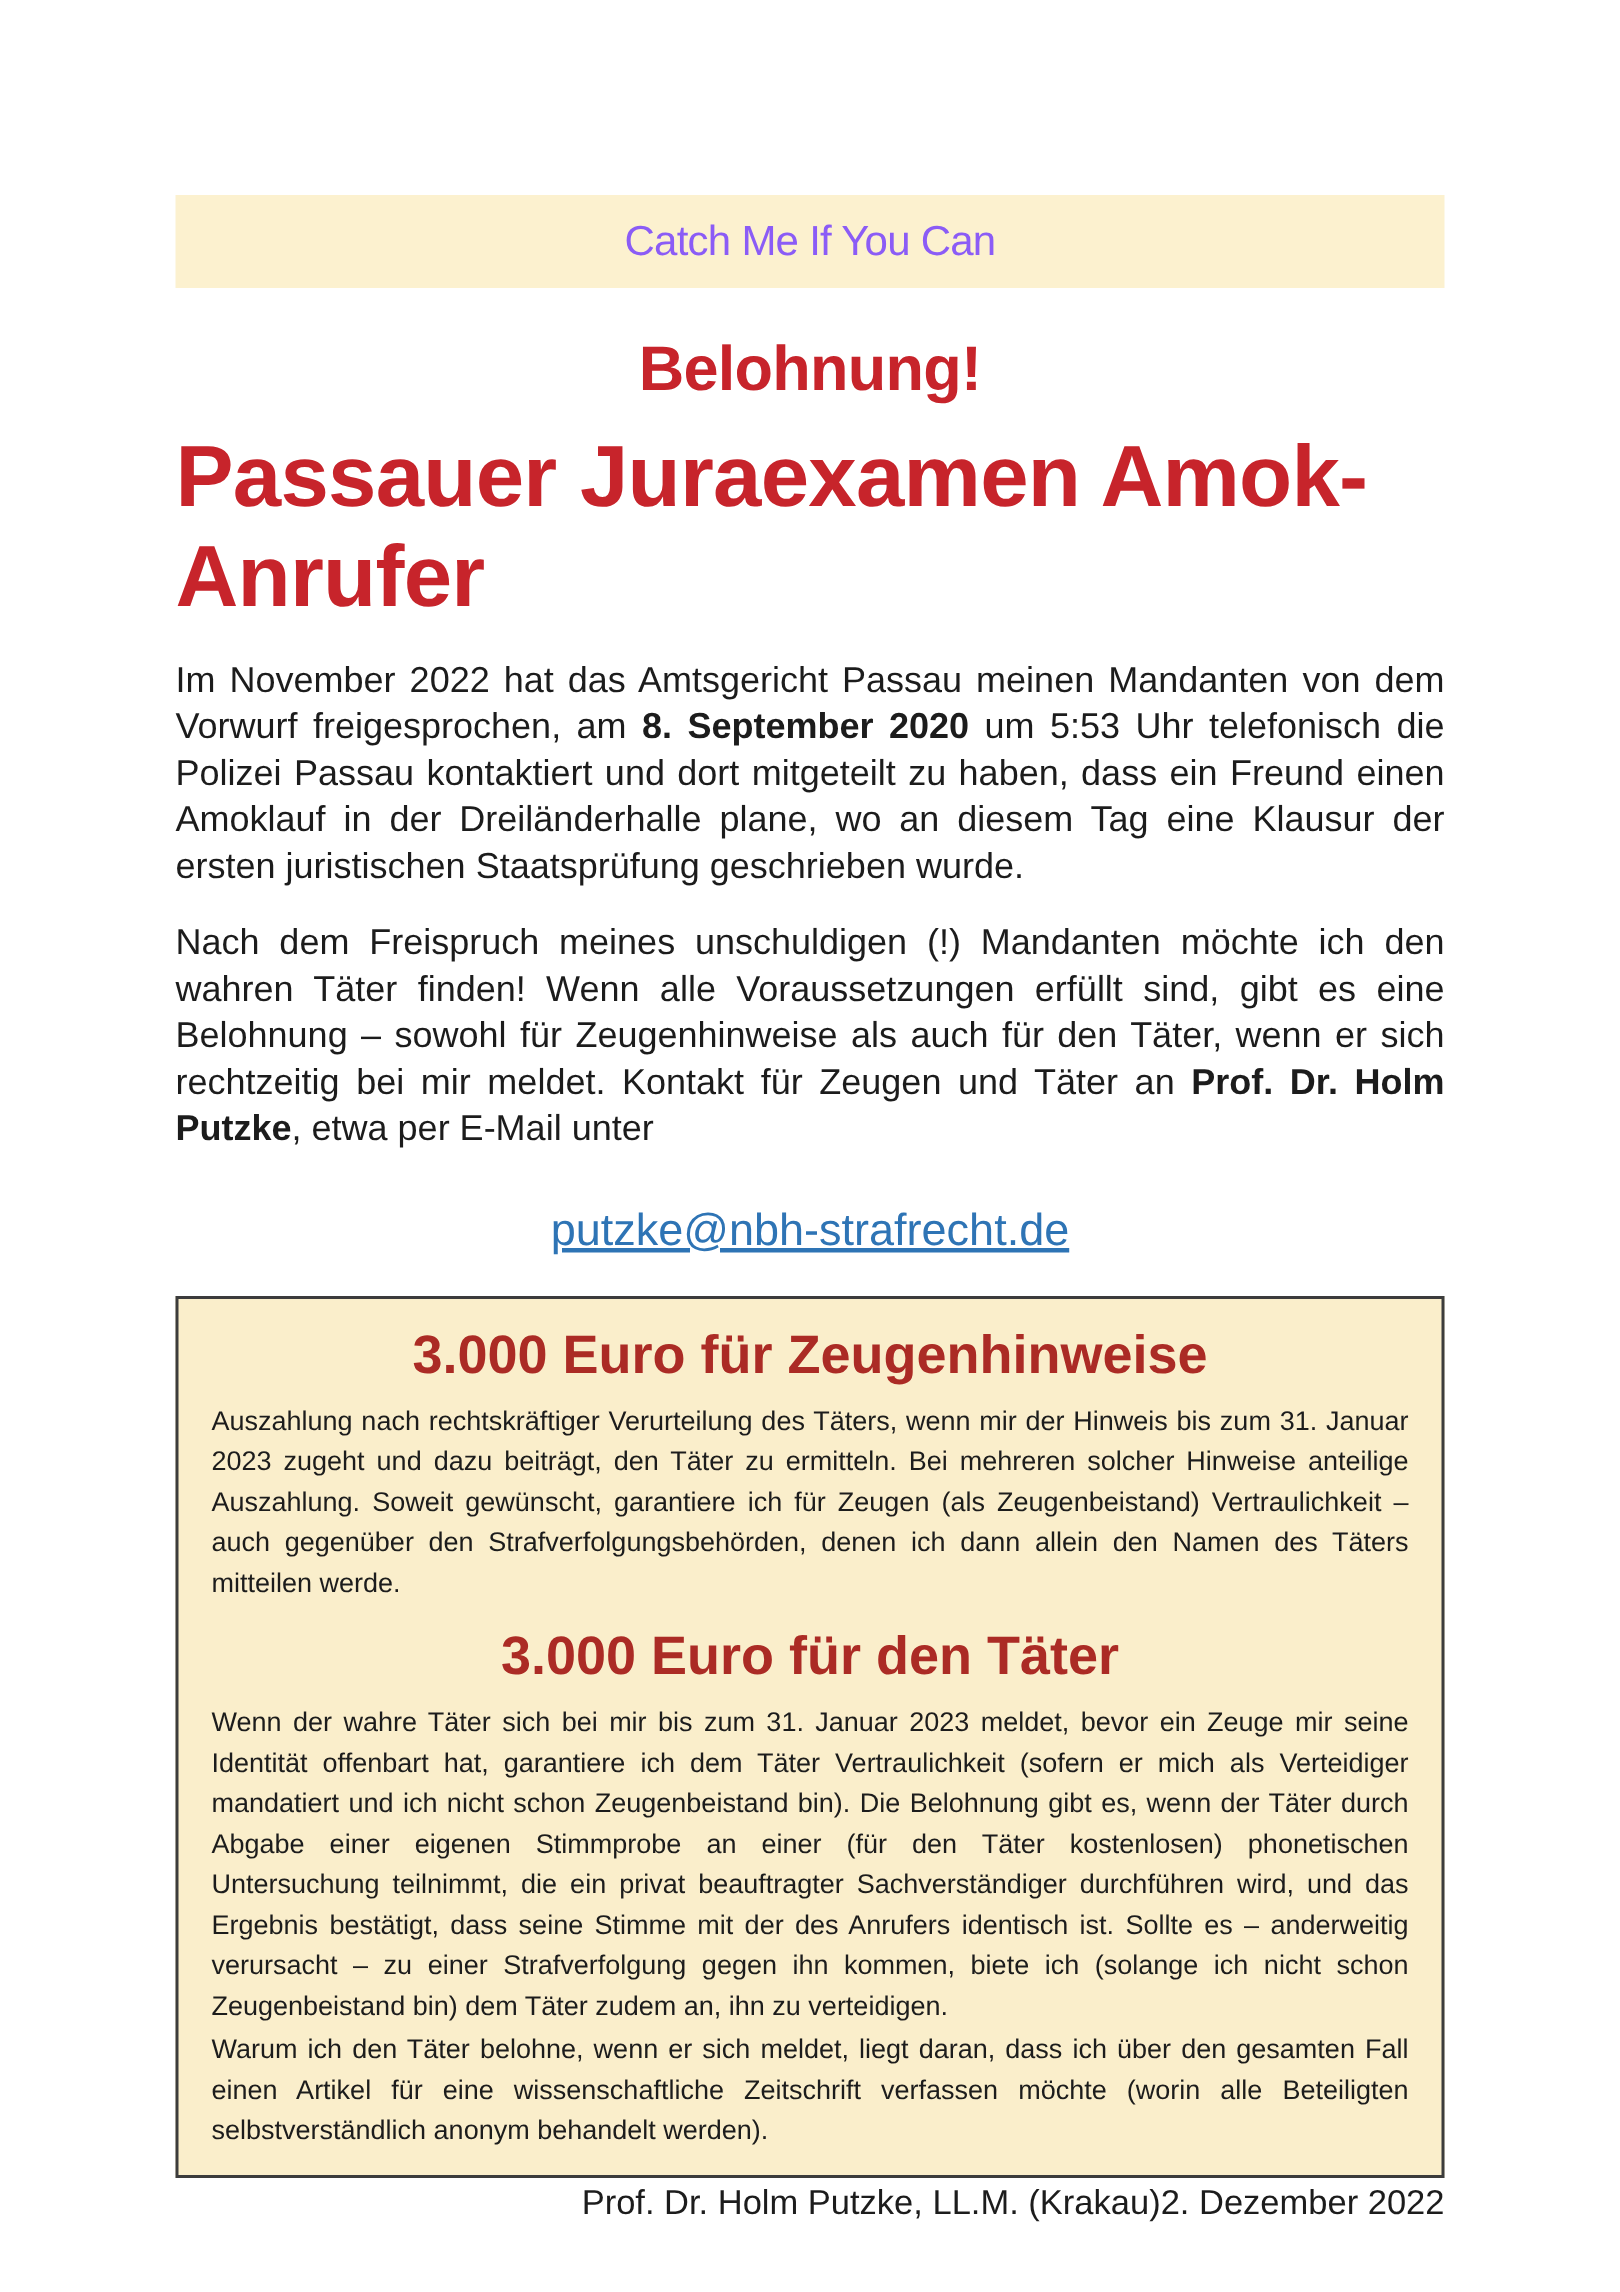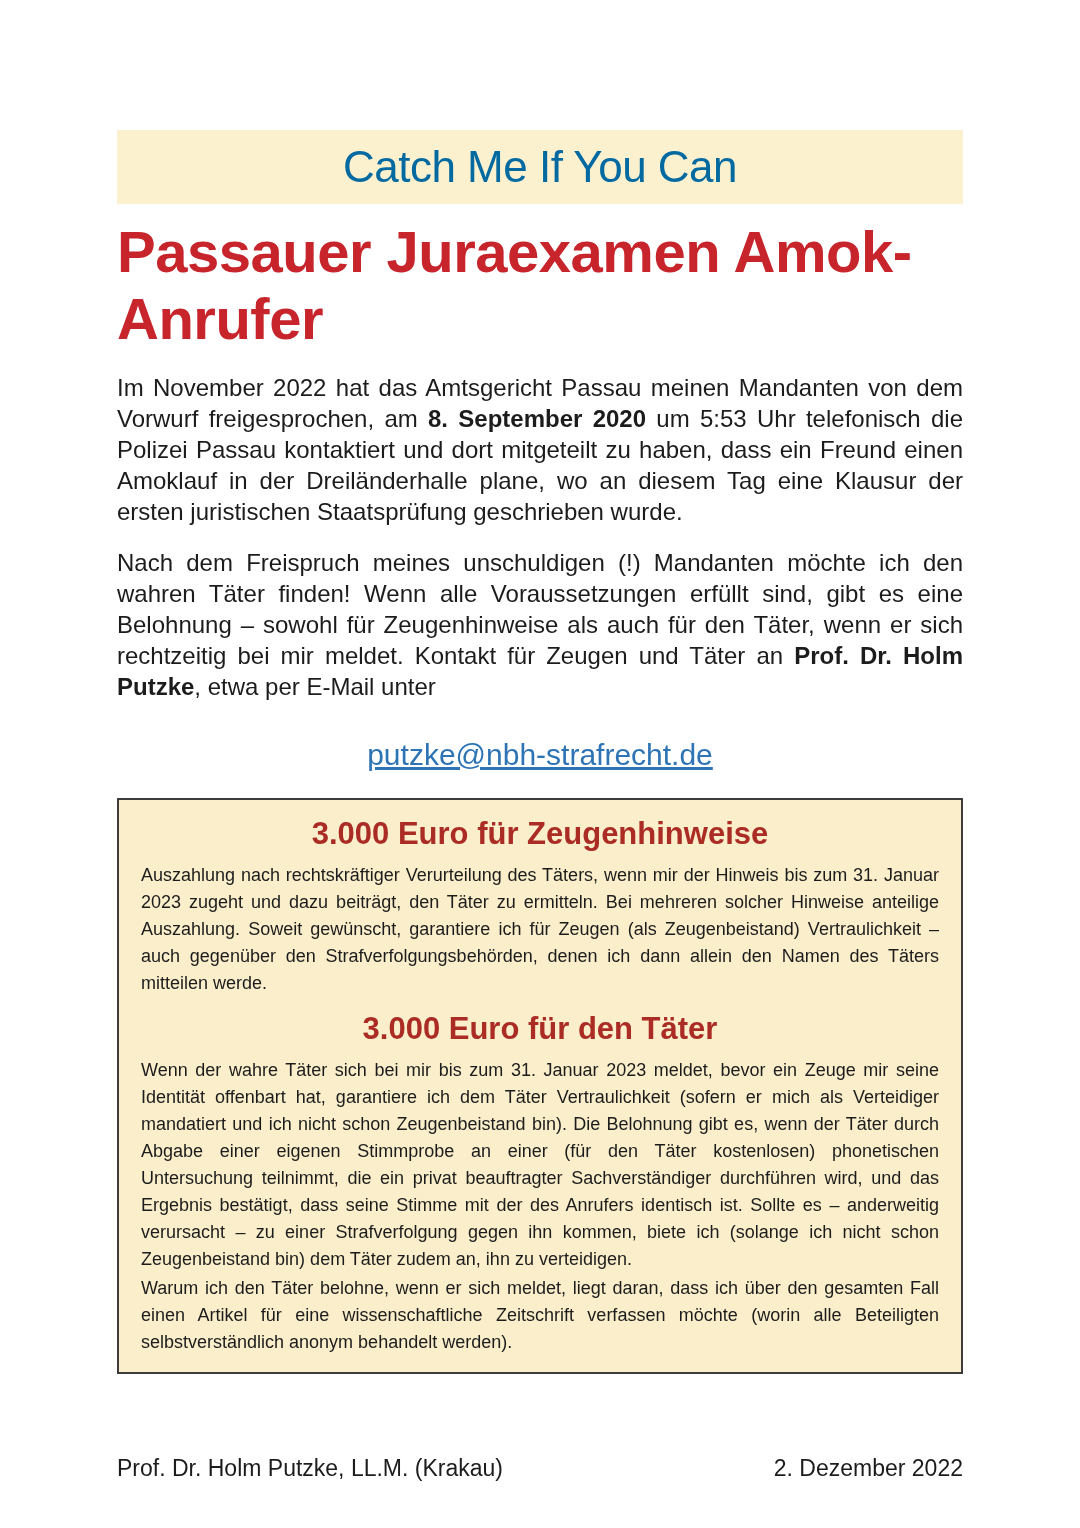--- a/index.html
+++ b/index.html
@@ -10,26 +10,26 @@
     font-family: "Liberation Sans", sans-serif;
     color: #1c1c1c;
     position: relative;
     overflow: hidden;
   }
   .page {
     padding: 130px 117px 0 117px;
   }
   .banner {
     background: #FCF1CF;
-    height: 74px;
+    height: 62px;
     display: flex;
     align-items: center;
     justify-content: center;
-    font-size: 44px;
-    color: #0369a1;
+    font-size: 28px;
+    color: #8b5cf6;
     letter-spacing: -0.5px;
   }
   .h-reward {
     margin-top: 30px;
     text-align: center;
     font-size: 42px;
     font-weight: bold;
     color: #C7242B;
     letter-spacing: -0.5px;
   }
@@ -62,53 +62,54 @@
   .reward-box {
     margin-top: 26px;
     background: #FAEECB;
     border: 2px solid #3C3C3C;
     padding: 10px 22px 16px 22px;
   }
   .box-h {
     margin-top: 6px;
     margin-bottom: 10px;
     text-align: center;
-    font-size: 31px;
+    font-size: 36px;
     font-weight: bold;
     color: #AB2B25;
   }
   .box-p {
     font-size: 18px;
     line-height: 27px;
     text-align: justify;
     hyphens: auto;
     color: #1c1c1c;
   }
   .box-p + .box-h { margin-top: 14px; }
   .box-p + .box-p { margin-top: 2px; }
   .footer {
     position: absolute;
     left: 117px;
     right: 117px;
     bottom: 46px;
     display: flex;
-    justify-content: space-between;
+    justify-content: flex-end;
     font-size: 23px;
     color: #1c1c1c;
   }
 </style>
 </head>
 <body>
 
 <div class="page">
 
   <div class="banner">
     <span>Catch Me If You Can</span>
   </div>
 
+  <div class="h-reward">Belohnung!</div>
 
   <div class="h-case">Passauer Juraexamen Amok-Anrufer</div>
 
   <p class="body-p"><span>Im November 2022 hat das Amtsgericht Passau meinen Mandanten von dem Vorwurf freigesprochen, am </span><b>8. September 2020</b><span> um 5:53 Uhr telefonisch die Polizei Passau kontaktiert und dort mitgeteilt zu haben, dass ein Freund einen Amoklauf in der Dreiländerhalle plane, wo an diesem Tag eine Klausur der ersten juristischen Staatsprüfung geschrieben wurde.</span></p>
 
   <p class="body-p"><span>Nach dem Freispruch meines unschuldigen (!) Mandanten möchte ich den wahren Täter finden! Wenn alle Voraussetzungen erfüllt sind, gibt es eine Belohnung – sowohl für Zeugenhinweise als auch für den Täter, wenn er sich rechtzeitig bei mir meldet. Kontakt für Zeugen und Täter an </span><b>Prof. Dr. Holm Putzke</b><span>, etwa per E-Mail unter</span></p>
 
   <div class="email-row">
     <a class="email-link">putzke@nbh-strafrecht.de</a>
   </div>

